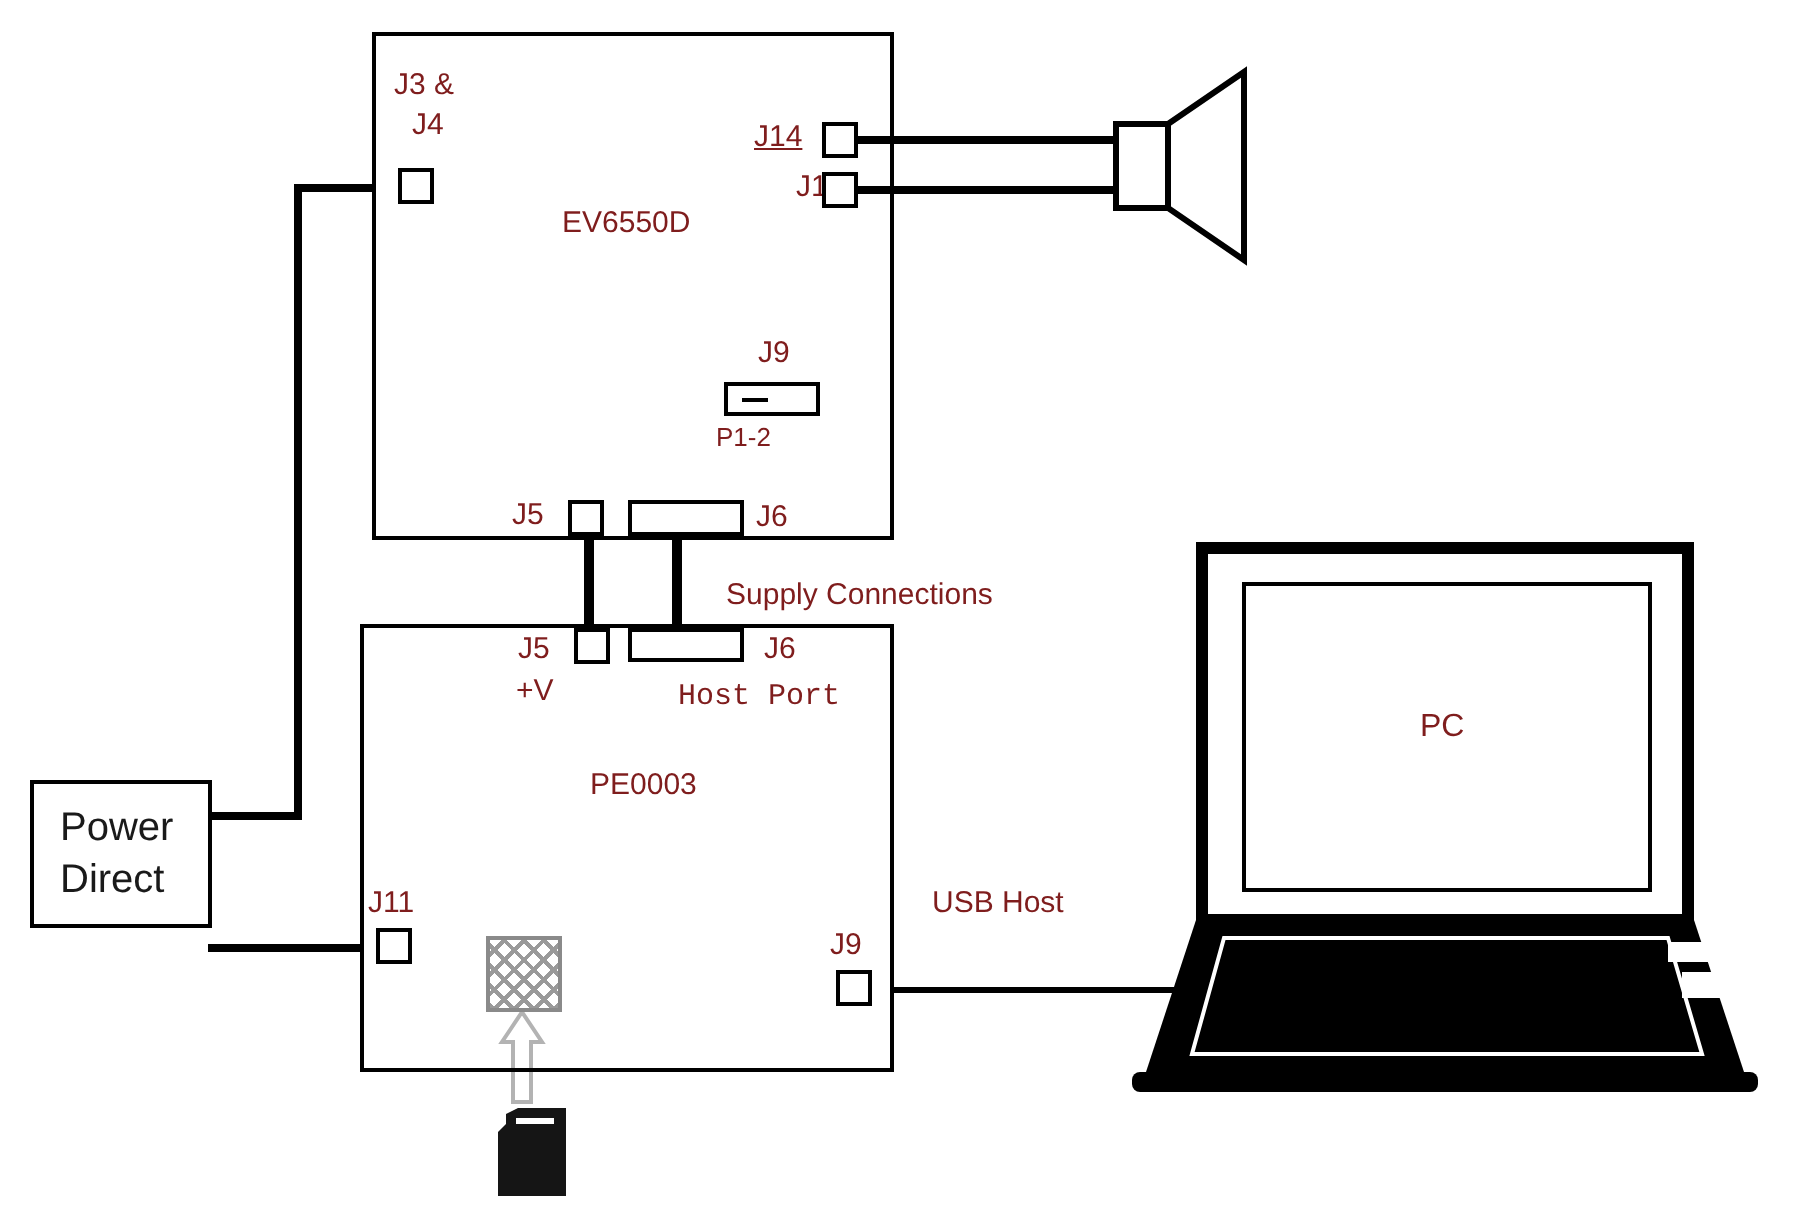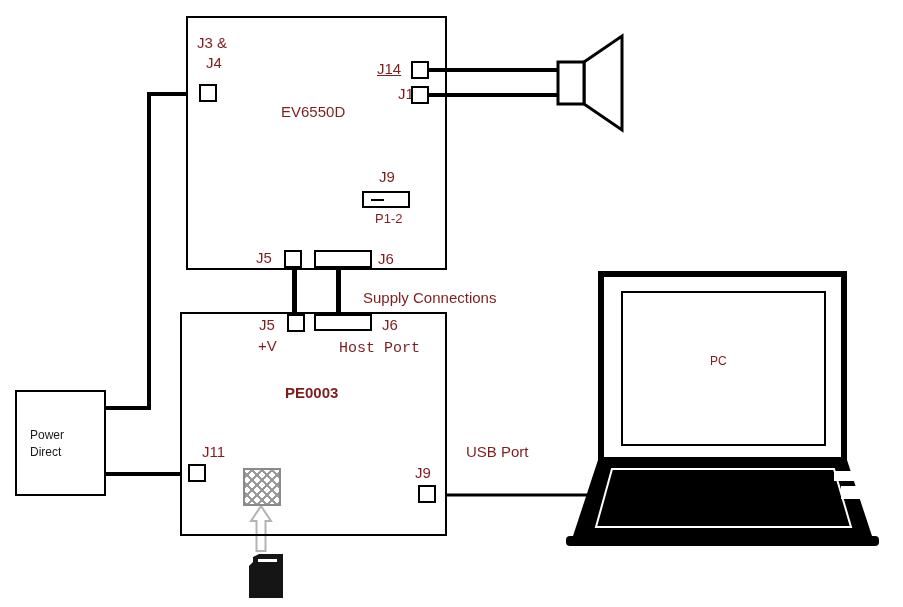--- a/index.html
+++ b/index.html
@@ -11,23 +11,23 @@
   .sq { position:absolute; width:18px; height:18px; border:2px solid #000; background:#fff; }
   .jmp { position:absolute; border:2px solid #000; background:#fff; }
   .jmp .pin { position:absolute; left:7px; top:6px; width:13px; height:2px; background:#000; }
   .hatch {
     position:absolute; width:38px; height:38px; border:2px solid #8a8a8a;
     background:
       repeating-linear-gradient(45deg, #9a9a9a 0 2px, transparent 2px 7px),
       repeating-linear-gradient(-45deg, #9a9a9a 0 2px, transparent 2px 7px),
       #fff;
   }
-  .ps-box { position:absolute; left:15px; top:390px; width:91px; height:106px; border:2px solid #000;
+  .ps-box { position:absolute; left:15px; top:390px; width:91px; height:74px; border:2px solid #000;
     display:flex; flex-direction:column; justify-content:center; padding-left:13px; gap:3px;
-    font-size:12px; background:#fff; }
+    font-size:20px; background:#fff; }
   svg.overlay { position:absolute; left:0; top:0; }
 </style>
 </head>
 <body>
 
 <div class="canvas">
 
   <svg class="overlay" width="903" height="607" viewBox="0 0 903 607">
 
     <path d="M104 408 H149 V94 H188" fill="none" stroke="#000" stroke-width="4"></path>
@@ -76,49 +76,49 @@
   <div class="sq" style="left:411px; top:61px;"></div>
   <div class="t" style="left:398px; top:86px;">J15</div>
   <div class="sq" style="left:411px; top:86px;"></div>
 
   <div class="t" style="left:281px; top:104px;">EV6550D</div>
 
   <div class="t" style="left:379px; top:169px;">J9</div>
   <div class="jmp" style="left:362px; top:191px; width:48px; height:17px;">
     <div class="pin"></div>
   </div>
-  <div class="t small" style="left:375px; top:212px;">P1-2</div>
+  <div class="t small" style="left:358px; top:212px;">P1-2</div>
 
   <div class="t" style="left:256px; top:250px;">J5</div>
   <div class="sq" style="left:284px; top:250px;"></div>
   <div class="jmp" style="left:314px; top:250px; width:58px; height:18px;"></div>
   <div class="t" style="left:378px; top:251px;">J6</div>
 
   <div class="t" style="left:363px; top:290px;">Supply Connections</div>
 
   <div class="box" style="left:180px; top:312px; width:267px; height:224px;"></div>
   <div class="t" style="left:259px; top:317px;">J5</div>
   <div class="sq" style="left:287px; top:314px;"></div>
   <div class="t" style="left:258px; top:338px;">+V</div>
   <div class="jmp" style="left:314px; top:314px; width:58px; height:17px;"></div>
   <div class="t" style="left:382px; top:317px;">J6</div>
   <div class="t" style="left:339px; top:341px;font-family:Liberation Mono, monospace;">Host Port</div>
 
-  <div class="t" style="left:285px; top:385px;font-weight:bold;">PE0003</div>
+  <div class="t" style="left:295px; top:385px;">PE0003</div>
 
-  <div class="t" style="left:202px; top:444px;">J11</div>
+  <div class="t" style="left:184px; top:444px;">J11</div>
   <div class="sq" style="left:188px; top:464px;"></div>
 
   <div class="hatch" style="left:243px; top:468px;"></div>
 
   <div class="t" style="left:415px; top:465px;">J9</div>
   <div class="sq" style="left:418px; top:485px;"></div>
 
   <div class="ps-box">
     <div>Power</div>
     <div>Direct</div>
   </div>
 
-  <div class="t" style="left:466px; top:444px;">USB Port</div>
+  <div class="t" style="left:466px; top:444px;">USB Host</div>
 
-  <div class="t" style="left:710px; top:355px; font-size:12px;">PC</div>
+  <div class="t" style="left:710px; top:355px; font-size:16px;">PC</div>
 
 </div>
 
 </body></html>

